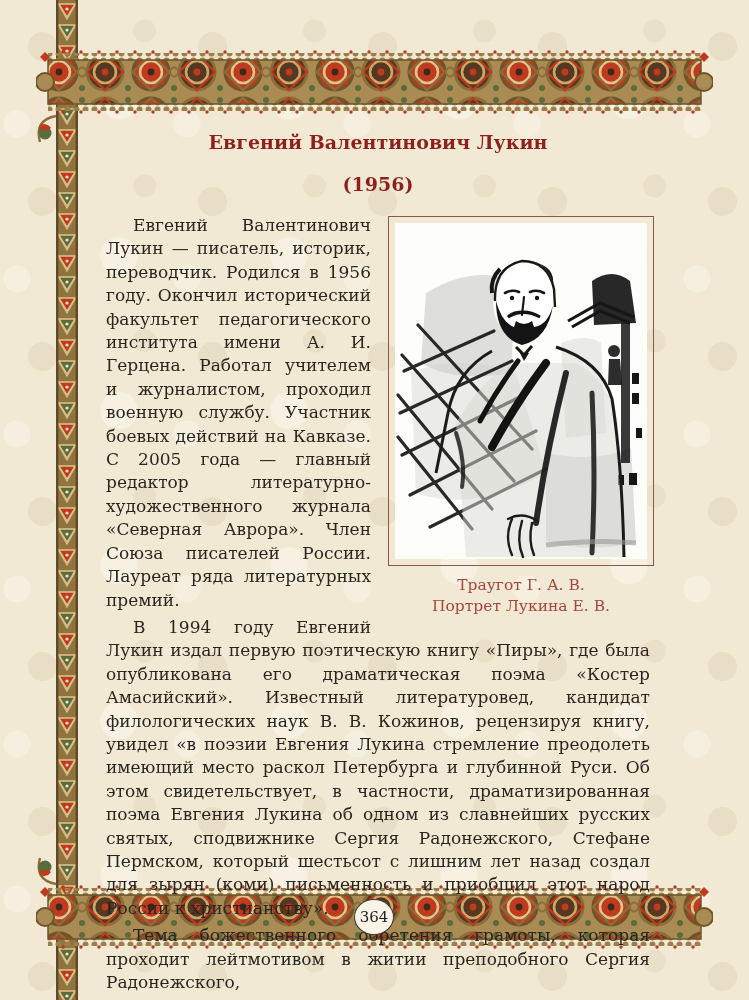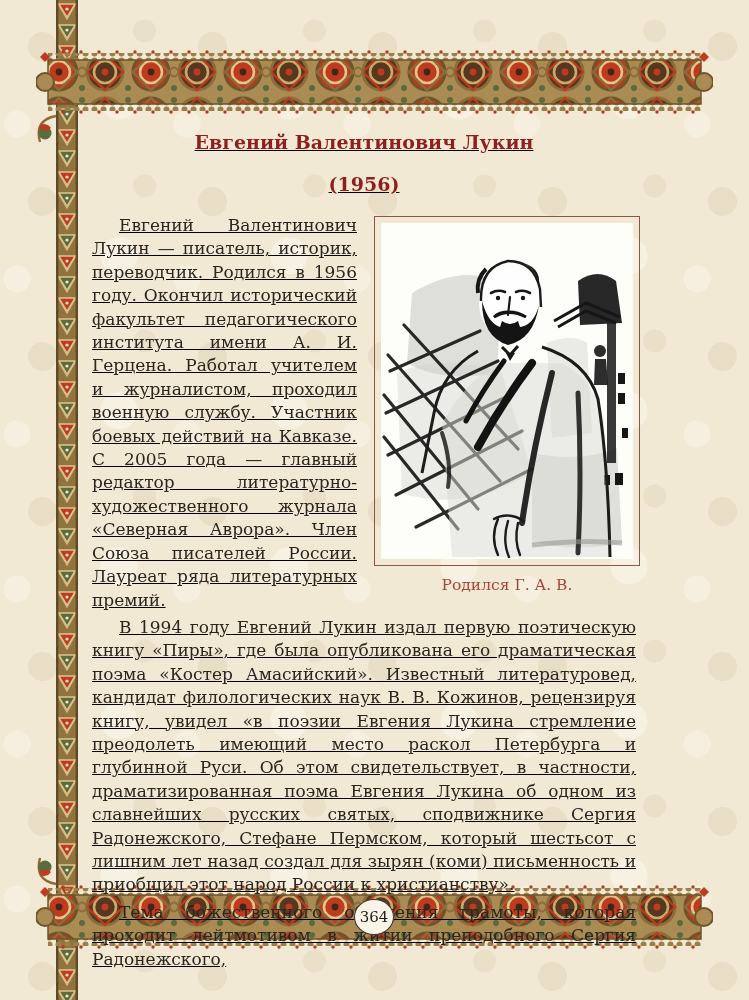--- a/index.html
+++ b/index.html
@@ -21,21 +21,21 @@
   .band svg{display:block;width:100%;height:100%;}
   .band.top{top:50px;}
   .band.bottom{top:885px;}
   .flourish{position:absolute;z-index:3;}
   .page-badge{
     position:absolute;left:354px;top:899px;width:38px;height:34px;z-index:4;
     background:#f9f4e7;border:1.5px solid #3b3b3b;border-radius:50%;
     display:flex;align-items:center;justify-content:center;
     font-size:15px;color:#222;
   }
-  .content{position:absolute;left:88px;top:131px;width:552px;z-index:3;text-decoration:underline;}
+  .content{position:absolute;left:102px;top:131px;width:552px;z-index:3;}
   .title,.years{
     text-align:center;font-weight:bold;font-size:19px;line-height:23px;
     color:#8e1f1d;margin:0;
   }
   .years{margin-top:19px;margin-bottom:18px;}
   .article{font-size:17px;line-height:23.4px;color:#2b2520;text-align:justify;}
   .article p{margin:4px;text-indent:27px;}
   figure.portrait{float:right;width:266px;margin:2px 0 4px 17px;}
   .frame{border:1px solid #8a5748;padding:6px;}
   .photo{background:#fdfdfa;height:336px;overflow:hidden;}
@@ -209,21 +209,22 @@
                 <path d="M116 296 Q108 314 116 332"></path>
                 <path d="M126 298 Q120 318 127 334"></path>
                 <path d="M136 300 Q132 318 138 332"></path>
                 <path d="M112 296 Q126 288 142 298"></path>
               </g>
               <path d="M150 322 Q200 316 240 320" stroke="#9a9a95" stroke-width="5" fill="none" opacity="0.6"></path>
             </svg>
           </div>
         </div>
         <figcaption>
-          <div>Родился Г. А. В.</div>
+          <div>Траугот Г. А. В.</div>
+          <div>Портрет Лукина Е. В.</div>
         </figcaption>
       </figure>
 
       <p>Евгений Валентинович Лукин — писатель, историк, переводчик. Родился в 1956 году. Окончил исторический факультет педагогического института имени А. И. Герцена. Работал учителем и журналистом, проходил военную службу. Участник боевых действий на Кавказе. С 2005 года — главный редактор литературно-художественного журнала «Северная Аврора». Член Союза писателей России. Лауреат ряда литературных премий.</p>
       <p>В 1994 году Евгений Лукин издал первую поэтическую книгу «Пиры», где была опубликована его драматическая поэма «Костер Амасийский». Известный литературовед, кандидат филологических наук В. В. Кожинов, рецензируя книгу, увидел  «в поэзии Евгения Лукина стремление преодолеть имеющий место раскол Петербурга и глубинной Руси. Об этом свидетельствует, в частности, драматизированная поэма Евгения Лукина об одном из славнейших русских святых, сподвижнике Сергия Радонежского, Стефане Пермском, который шестьсот с лишним лет назад создал для зырян (коми) письменность и приобщил этот народ России к христианству».</p>
       <p>Тема божественного обретения грамоты, которая проходит лейтмотивом в житии преподобного Сергия Радонежского,</p>
     </div>
   </div>
 
 </div>

